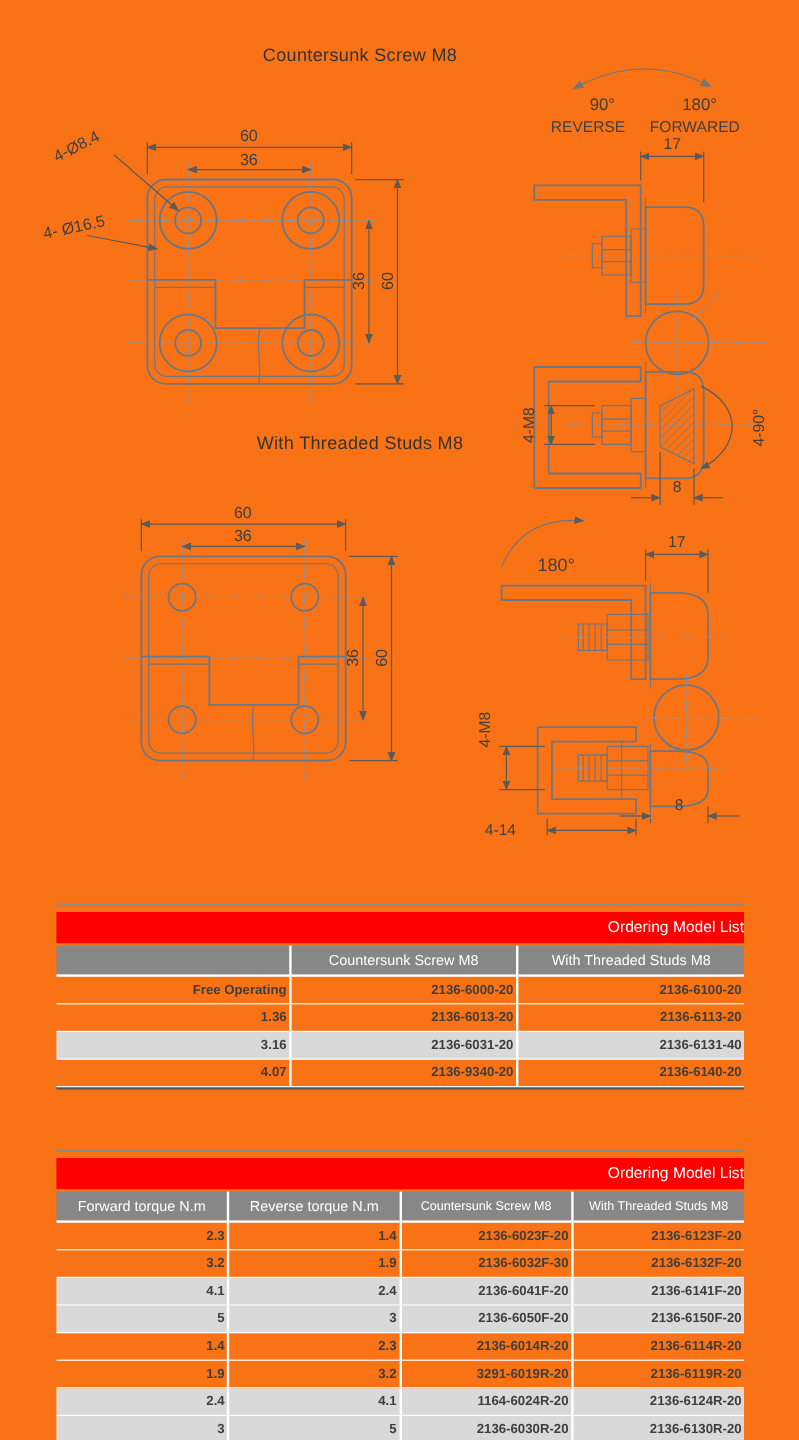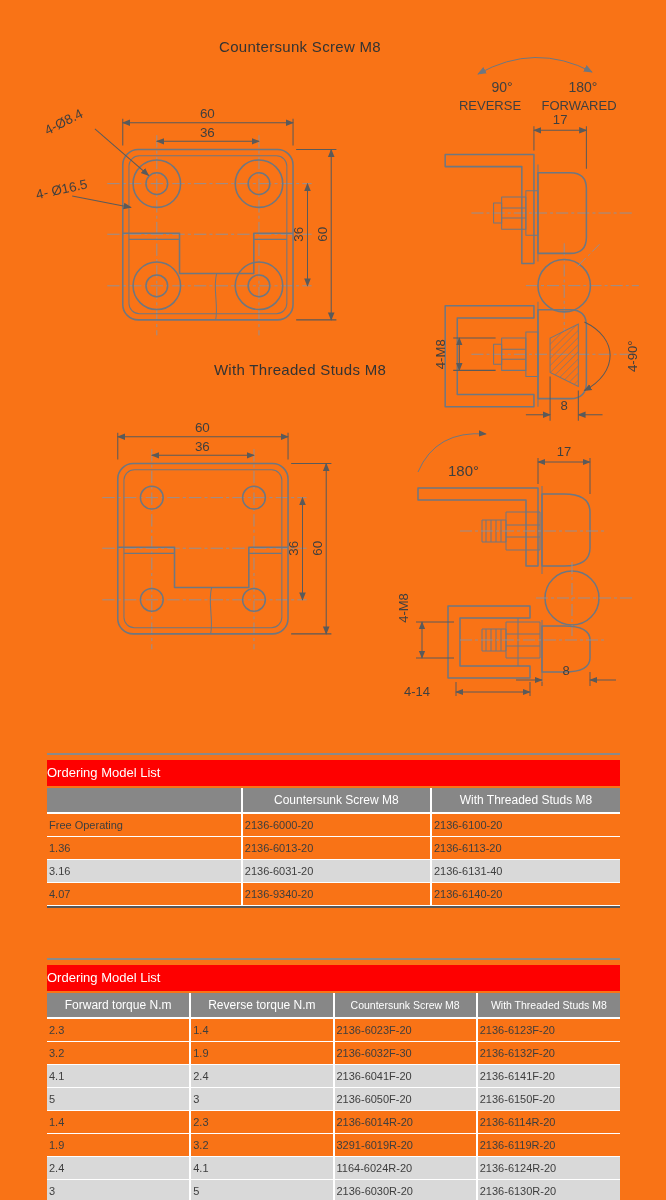--- a/index.html
+++ b/index.html
@@ -22,28 +22,28 @@
   .rot-angle { font-size:14px; }
   .rot-word  { font-size:13px; }
 
   .tbl {
     position:absolute; left:47px; width:573px;
     border-top:2px solid #8a8a8a; border-bottom:2px solid #575757;
     padding-top:5px;
   }
   .tbl-title {
     background:var(--red,#fe0000); color:#fff; font-size:13px;
-    text-align:left; height:26px; line-height:26px; margin-bottom:2px;
+    text-align:right; height:26px; line-height:26px; margin-bottom:2px;
   }
   .tbl table { width:100%; border-collapse:collapse; table-layout:fixed; }
   .tbl th {
     background:var(--gray,#878787); color:#fff; font-weight:normal;
     font-size:12px; height:24px; text-align:center;
   }
-  .tbl td { font-size:11px; color:#3e3e3e; text-align:left; height:22px; }
+  .tbl td { font-size:11px; color:#3e3e3e; text-align:right; height:22px;font-weight:bold; }
   .tbl th, .tbl td { border-left:2px solid #fff; padding:0 2px; }
   .tbl th:first-child, .tbl td:first-child { border-left:none; }
   .tbl thead tr { border-bottom:2px solid #fff; }
   .tbl tbody tr { border-bottom:1px solid #fff; }
   .tbl tbody tr.shade td { background:var(--rowalt,#d9d9d9); }
   .t2 th:nth-child(3), .t2 th:nth-child(4) { font-size:10.5px; }
 </style>
 </head>
 <body>
 

